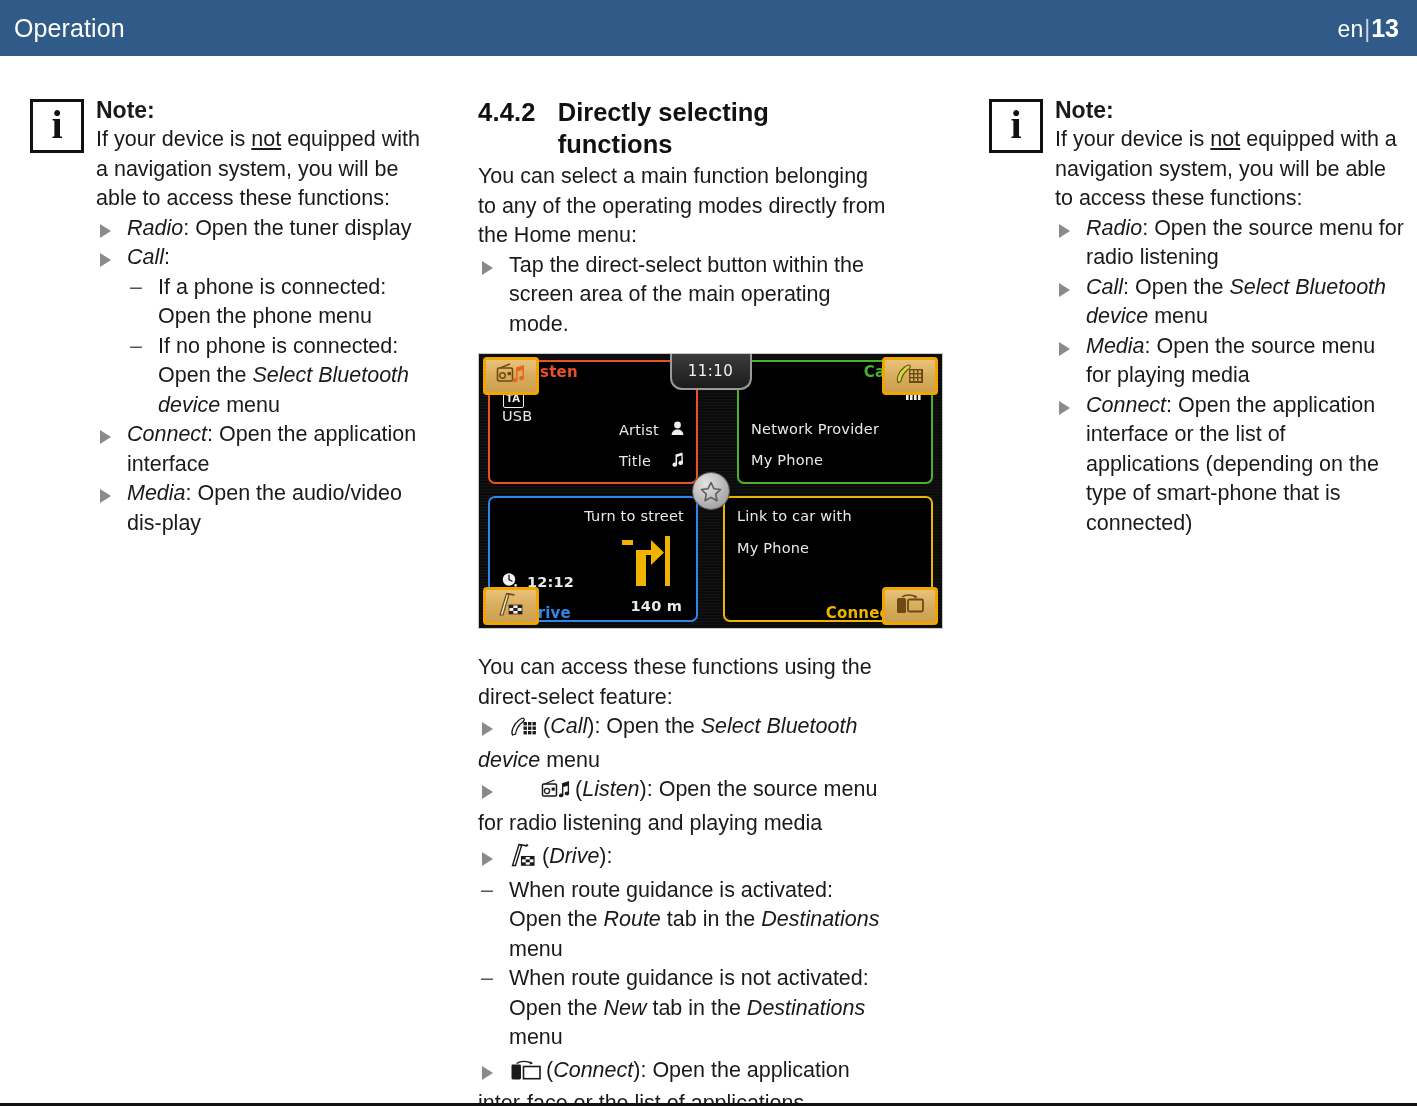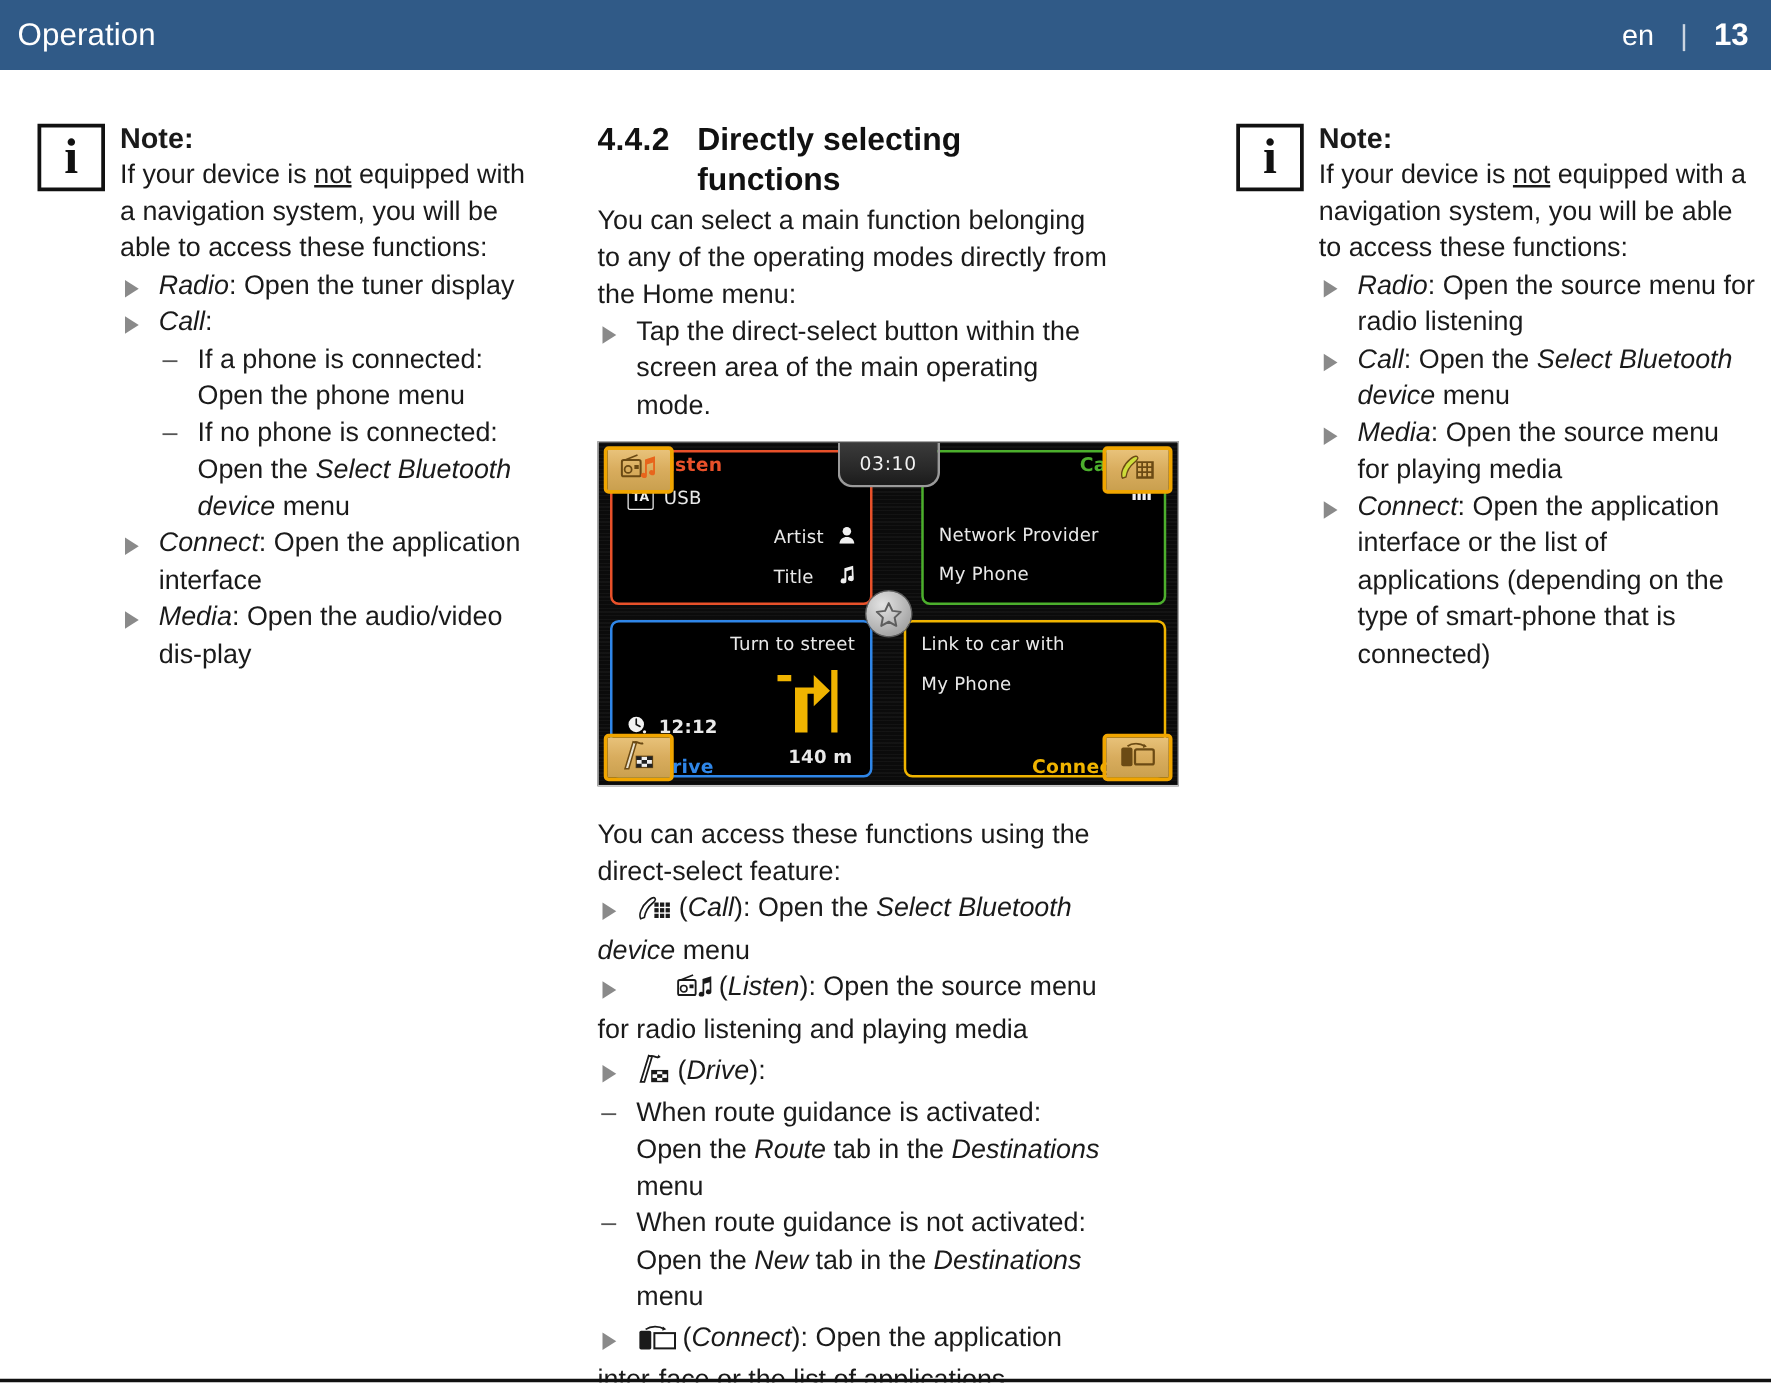--- a/index.html
+++ b/index.html
@@ -33,21 +33,21 @@
     color: #ffffff;
     font-size: 25px;
     font-weight: 400;
     letter-spacing: 0.1px;
   }
   .header-folio {
     color: #ffffff;
     font-size: 23px;
     display: flex;
     align-items: baseline;
-    gap: 21px;
+    gap: 1px;
   }
   .folio-lang { font-weight: 400; }
   .folio-sep { font-weight: 300; opacity: .75; }
   .folio-num { font-weight: 700; font-size: 25px; }
 
   
   .columns {
     position: absolute;
     top: 96px; left: 0;
     width: 1417px;
@@ -348,21 +348,21 @@
       <li>
         <span class="tri"></span>
         <span>Tap the direct-select button within the screen area of the main operating mode.</span>
       </li>
     </ul>
 
     <div class="hmi">
       <div class="hmi-bg"></div>
 
       <div class="quad q-listen">
-        <div class="hmi-txt" style="left:12px; top:28px; display:flex; align-items:center;">
+        <div class="hmi-txt" style="left:12px; top:28px; display:flex; align-items:center;flex-direction:column;">
           <span class="ta-badge">TA</span>
           <span>USB</span>
         </div>
         <div class="hmi-txt" style="right:12px; top:59px; display:flex; align-items:center; gap:12px;">
           <span>Artist</span>
           <span>
             <svg width="13" height="14" viewBox="0 0 13 14">
                 <circle cx="6.5" cy="4" r="3.4" fill="#f0f0f0"></circle>
                 <path d="M0.6 14c0-3.5 2.7-5.5 5.9-5.5s5.9 2 5.9 5.5z" fill="#f0f0f0"></path>
               </svg>
@@ -474,21 +474,21 @@
         <span>
           <svg width="30" height="21" viewBox="0 0 30 21">
             <rect x="2" y="4" width="9" height="15" rx="1.6" fill="#6b4a14"></rect>
             <rect x="13" y="5.5" width="15" height="12" rx="1.4" fill="none" stroke="#6b4a14" stroke-width="1.8"></rect>
             <path d="M7 3 C11 0 17 0.5 21 3" fill="none" stroke="#6b4a14" stroke-width="1.5"></path>
             <path d="M20 1 L22.5 3.2 L19.3 4.4z" fill="#6b4a14"></path>
           </svg>
         </span>
       </div>
 
-      <div class="hmi-clock">03:10</div>
+      <div class="hmi-clock">11:10</div>
 
       <div class="hmi-star">
         <svg width="22" height="21" viewBox="0 0 22 21">
           <path d="M11 1.5 13.9 7.7 20.6 8.5 15.7 13.1 17 19.7 11 16.4 5 19.7 6.3 13.1 1.4 8.5 8.1 7.7z" fill="none" stroke="#5e5e5e" stroke-width="1.6" stroke-linejoin="round"></path>
         </svg>
       </div>
     </div>
 
     <div class="body-text">You can access these functions using the direct-select feature:</div>
 

